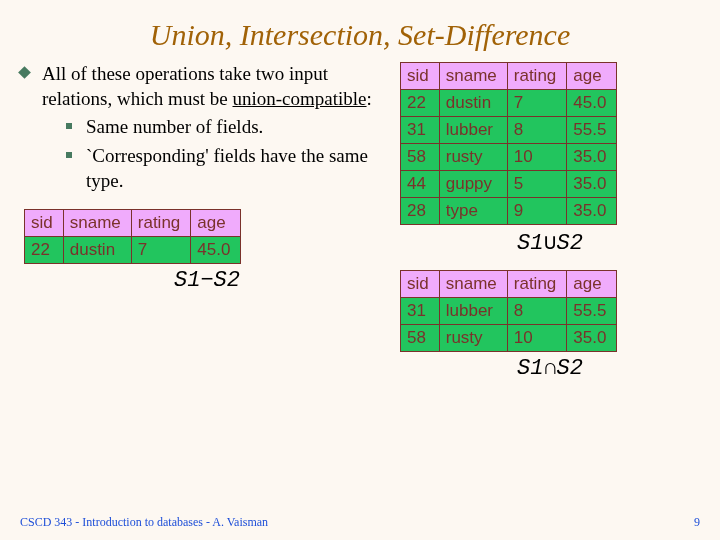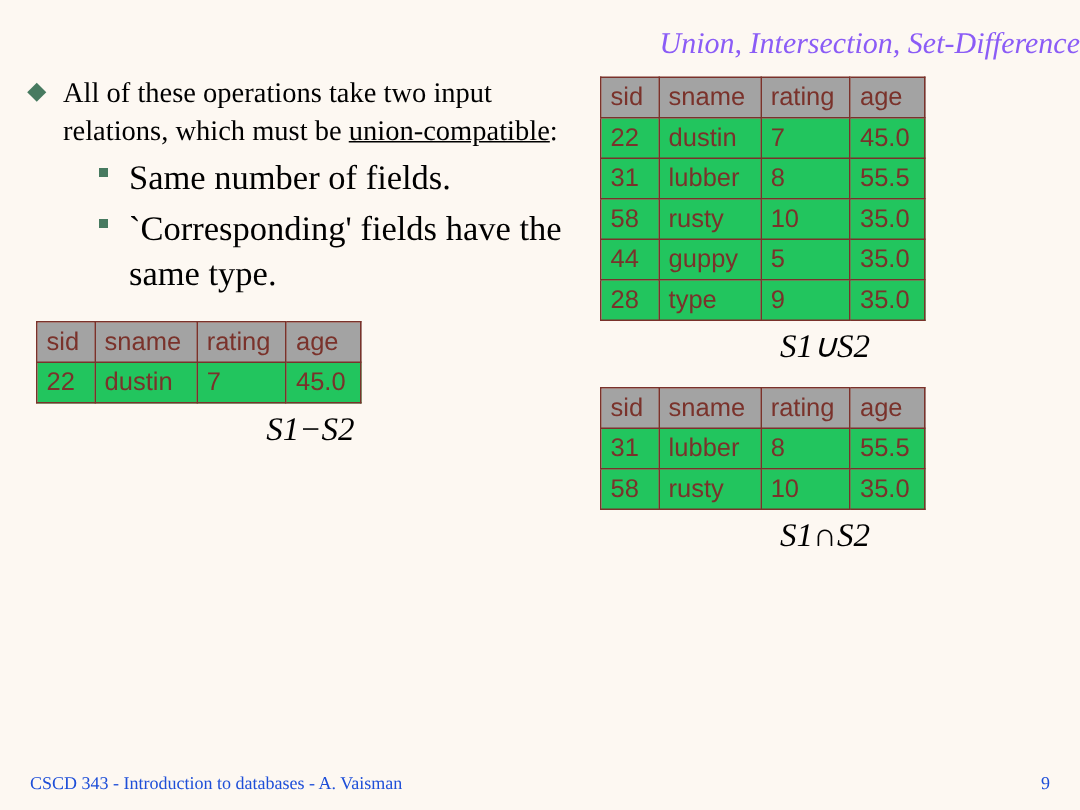--- a/index.html
+++ b/index.html
@@ -6,24 +6,24 @@
   body {
     width: 720px;
     height: 540px;
     background: #fdf8f2;
     font-family: "Times New Roman", serif;
     position: relative;
     overflow: hidden;
   }
   .slide-title {
     font-style: italic;
-    font-size: 20px;
-    text-align: right;
+    font-size: 30px;
+    text-align: center;
     padding: 18px 0 10px 0;
-    color: #8b5cf6;
+    color: #a16207;
   }
   .content {
     display: flex;
     padding: 0 20px;
   }
   .left-col {
     width: 380px;
     padding-right: 10px;
   }
   .right-col {
@@ -51,21 +51,21 @@
     transform: rotate(45deg);
   }
   .sub-list {
     list-style: none;
     padding-left: 24px;
     margin-top: 4px;
   }
   .sub-list > li {
     position: relative;
     padding-left: 20px;
-    font-size: 23px;
+    font-size: 19px;
     line-height: 1.3;
     margin-bottom: 4px;
   }
   .square-bullet {
     position: absolute;
     left: 0;
     top: 8px;
     width: 6px;
     height: 6px;
     background: #477a60;
@@ -73,36 +73,36 @@
   .underline { text-decoration: underline; }
   .bold-italic { font-weight: bold; font-style: italic; }
 
   .rel-table {
     border-collapse: collapse;
     font-family: Arial, sans-serif;
     font-size: 17px;
     margin-bottom: 4px;
   }
   .rel-table th {
-    background: #a3a3a3;
+    background: #f0abfc;
     color: #7a322b;
     font-weight: normal;
     text-align: left;
     padding: 3px 10px 3px 6px;
     border: 1px solid #7a322b;
     margin-top: 10px;
   }
   .rel-table td {
     color: #7a322b;
     padding: 3px 10px 3px 6px;
     border: 1px solid #7a322b;
     background: #22c55e;
   }
   .caption {
-    font-family: Liberation Serif, serif;
+    font-family: Liberation Mono, monospace;
     font-style: italic;
     font-size: 22px;
     text-align: center;
     margin: 2px 0 14px 0;
     color: #000;
   }
   .small-table-wrap {
     margin-top: 16px;
     margin-left: 4px;
   }

